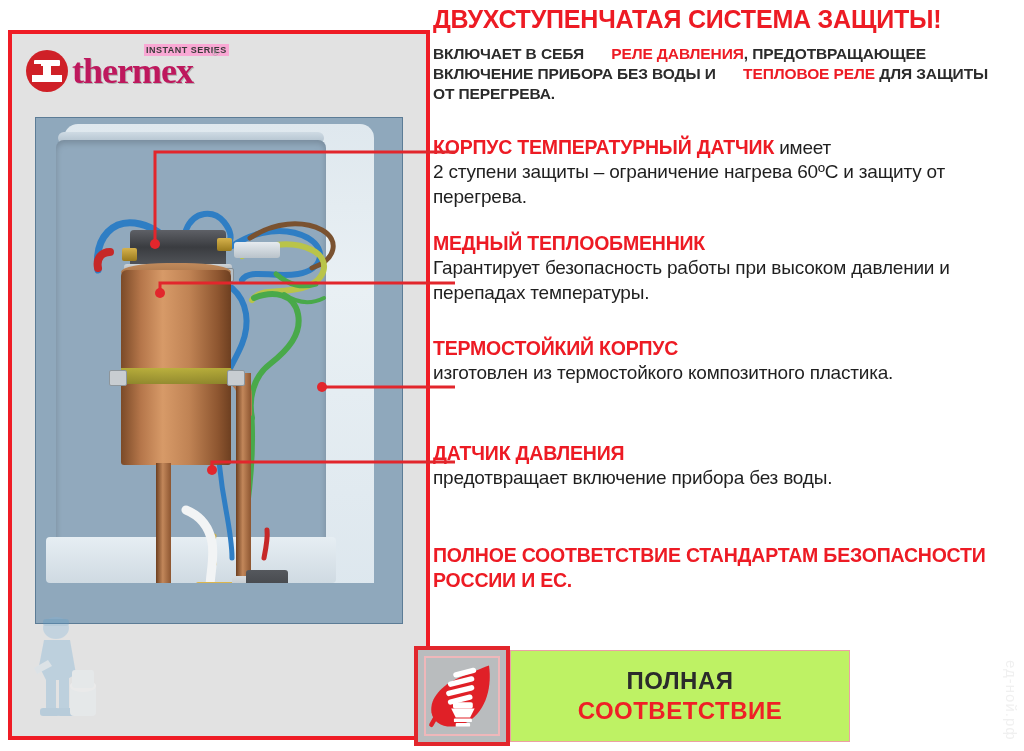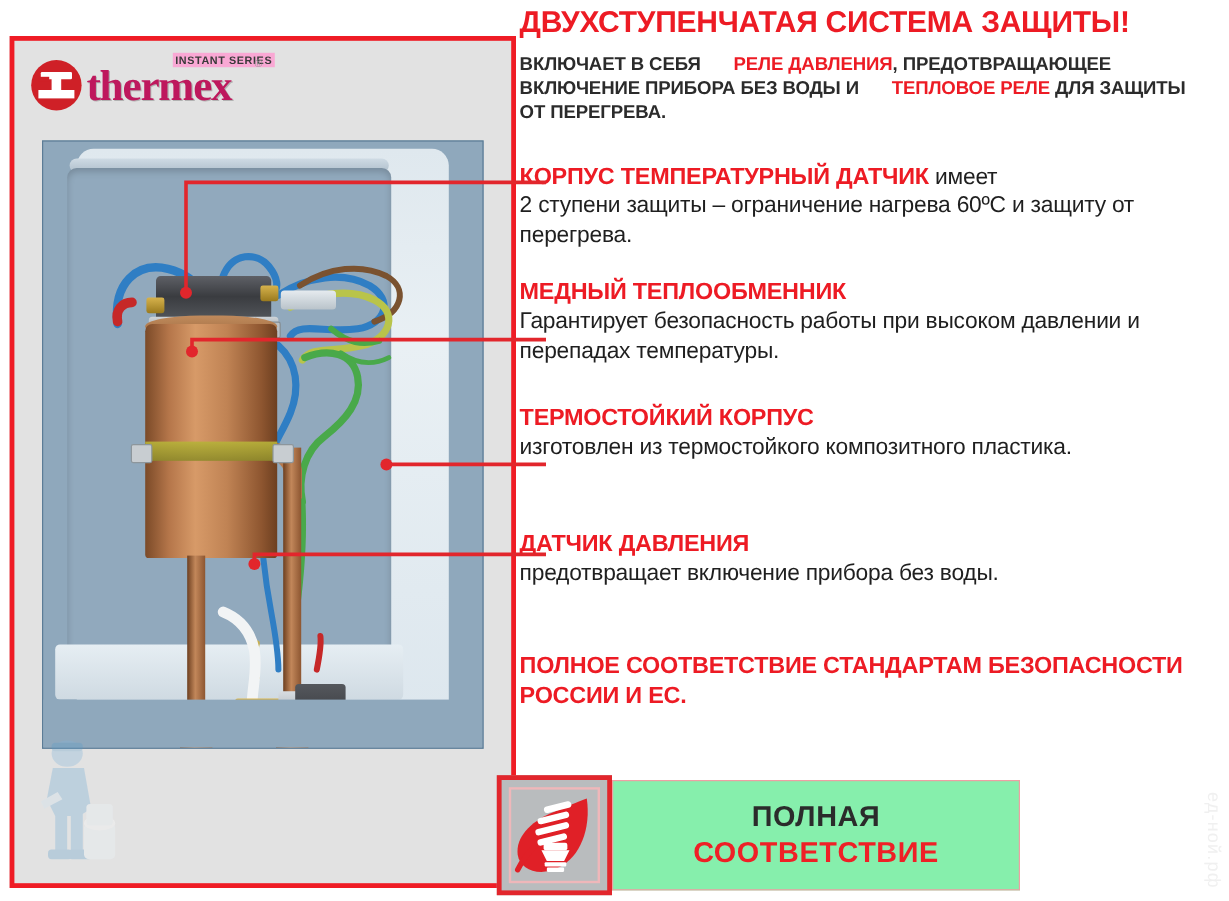--- a/index.html
+++ b/index.html
@@ -231,21 +231,21 @@
     position:absolute;left:0;top:0;width:96px;height:100px;
     border:4px solid #e2262c;background:#b9bcbe;box-sizing:border-box;
     padding:3px;
   }
   .badge-icon-inner{
     position:absolute;left:6px;top:6px;right:6px;bottom:6px;
     border:2px solid #efb7ba;background:#b9bcbe;
   }
   .badge-text{
     position:absolute;left:96px;top:4px;width:340px;height:92px;
-    background:#86efac;border:1px solid #eda0a4;box-sizing:border-box;
+    background:#bef264;border:1px solid #eda0a4;box-sizing:border-box;
     display:flex;flex-direction:column;align-items:center;justify-content:center;
   }
   .badge-line1{color:#2b2b2b;font-weight:bold;font-size:24px;letter-spacing:.5px;}
   .badge-line2{color:#ef2026;font-weight:bold;font-size:24px;letter-spacing:.5px;margin-top:2px;}
 
   
   .wm-right{
     position:absolute;right:4px;bottom:10px;
     writing-mode:vertical-rl;
     font-size:15px;color:#f0f0f0;letter-spacing:1px;

